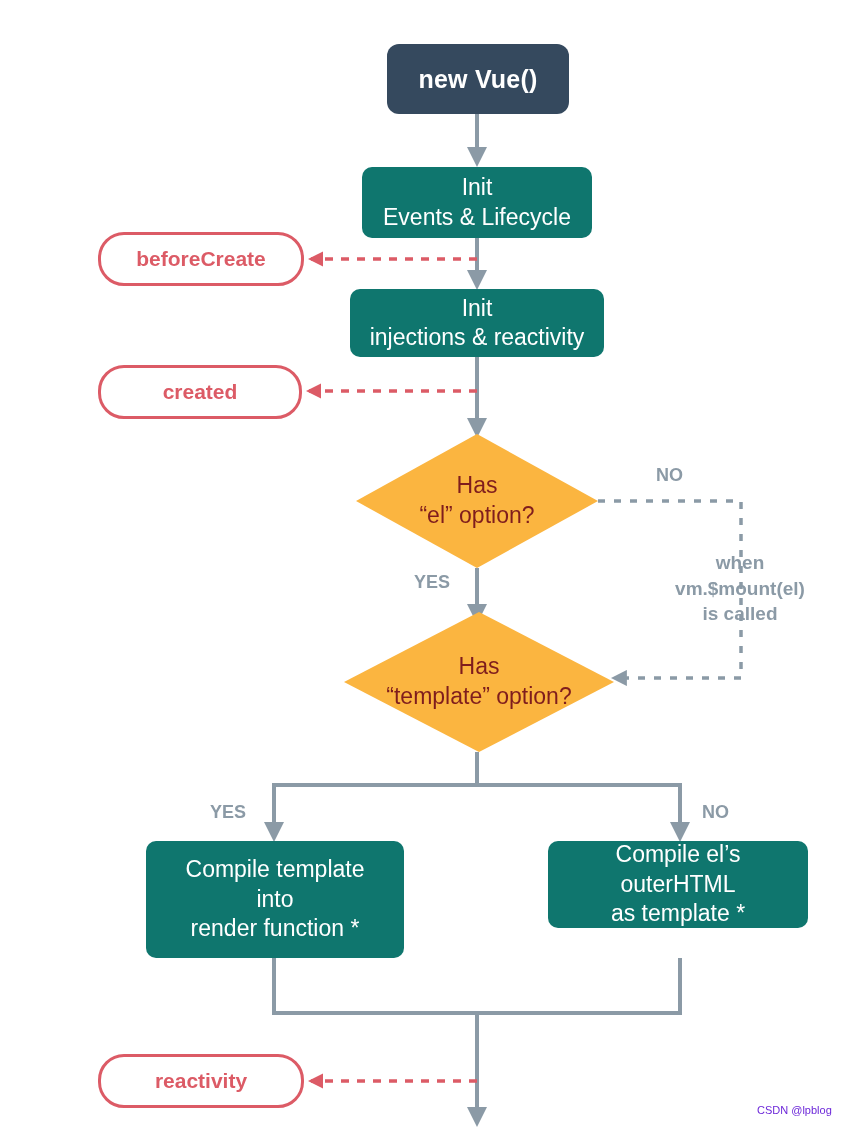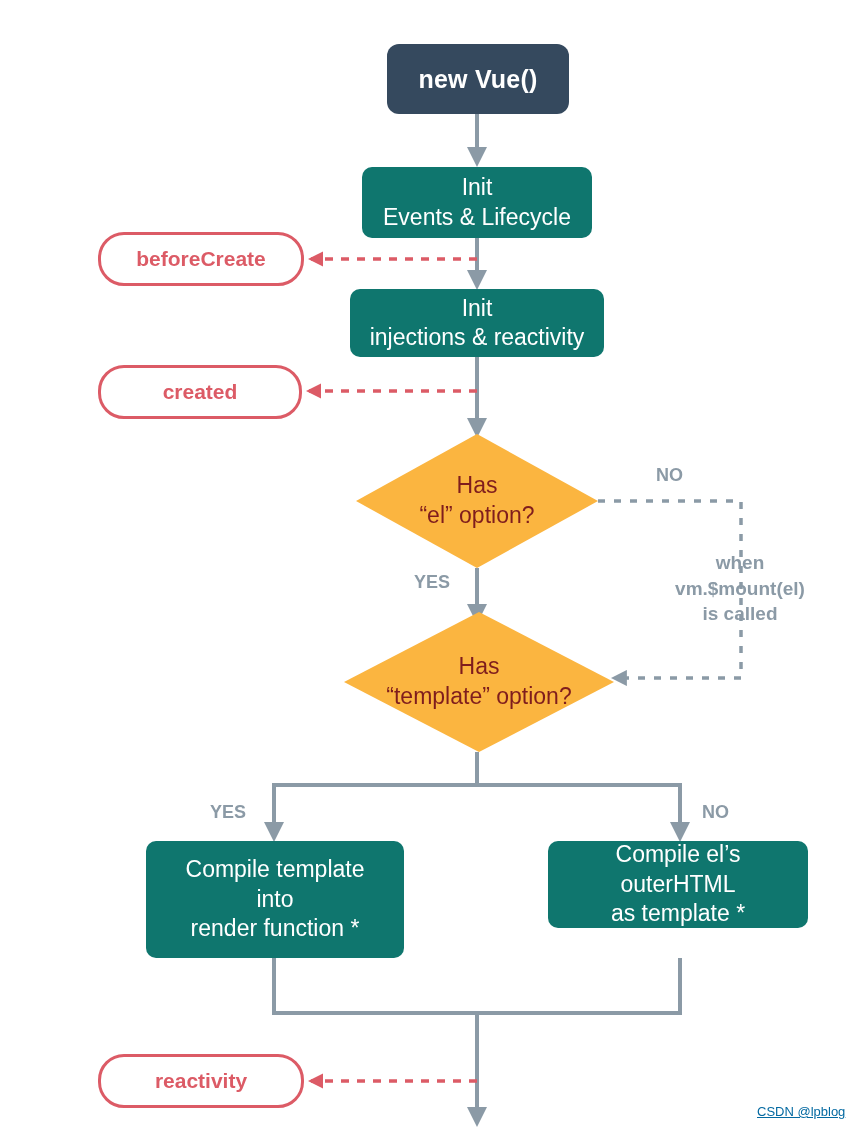--- a/index.html
+++ b/index.html
@@ -103,24 +103,23 @@
     position: absolute;
     color: #8b9aa6;
     font-weight: bold;
     font-size: 19px;
     text-align: center;
     line-height: 1.35;
     white-space: pre-line;
   }
   .watermark {
     position: absolute;
-    color: #0369a1;
-    font-size: 13px;
+    color: #6d28d9;
+    font-size: 11px;
     white-space: pre;
-    text-decoration: underline;
   }
   .ml {
     white-space: pre-line;
   }
 </style>
 </head>
 <body>
 
 <div id="canvas">
 

